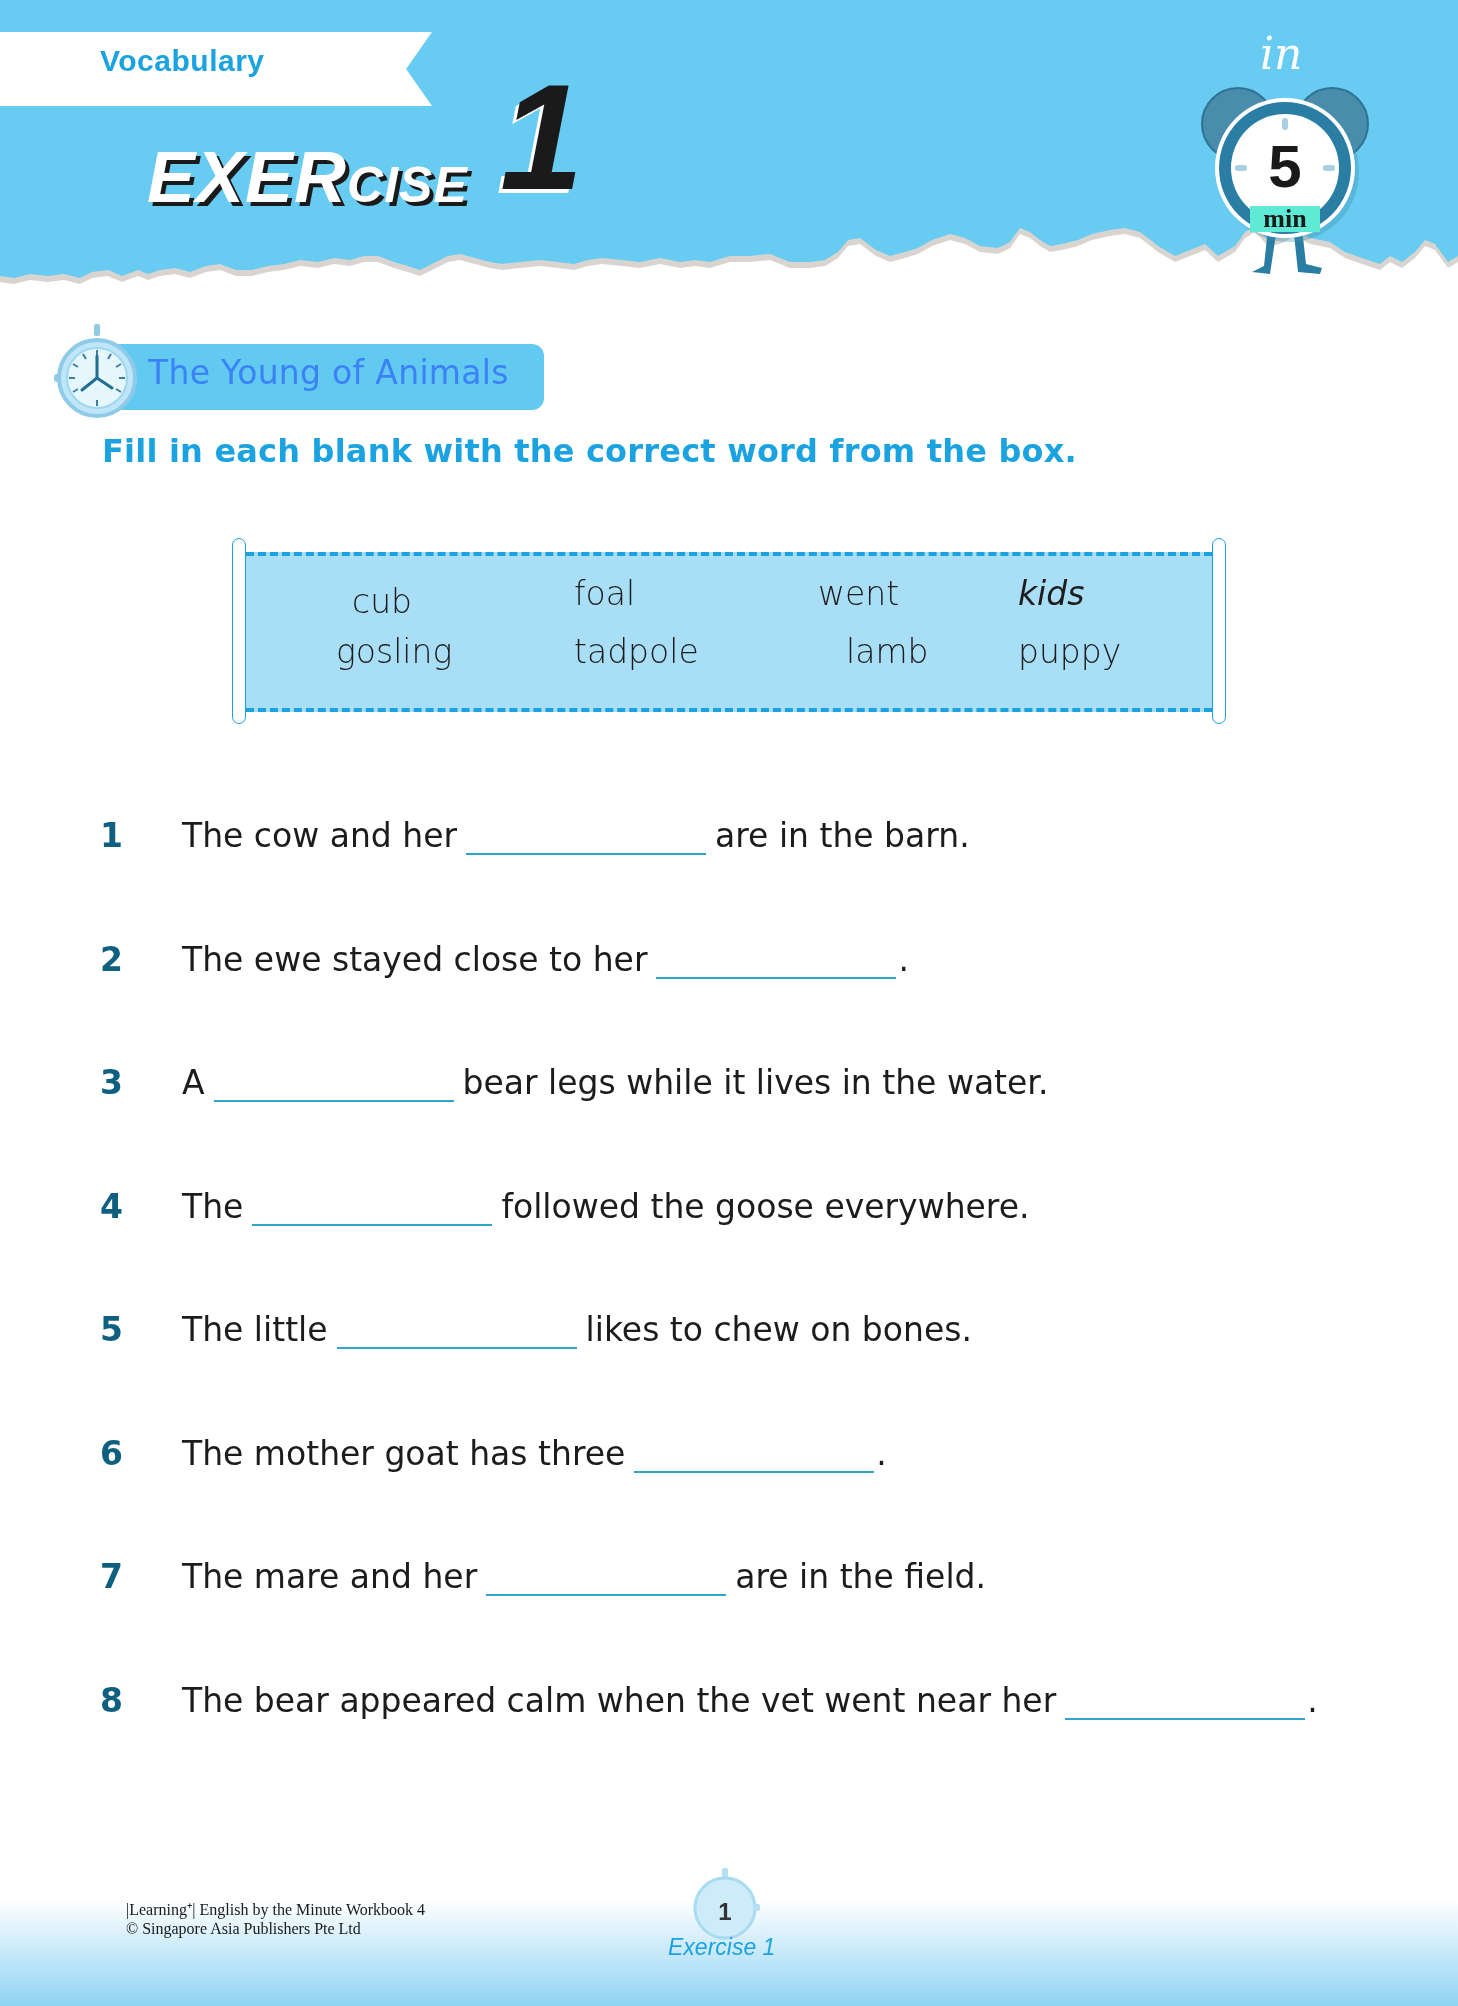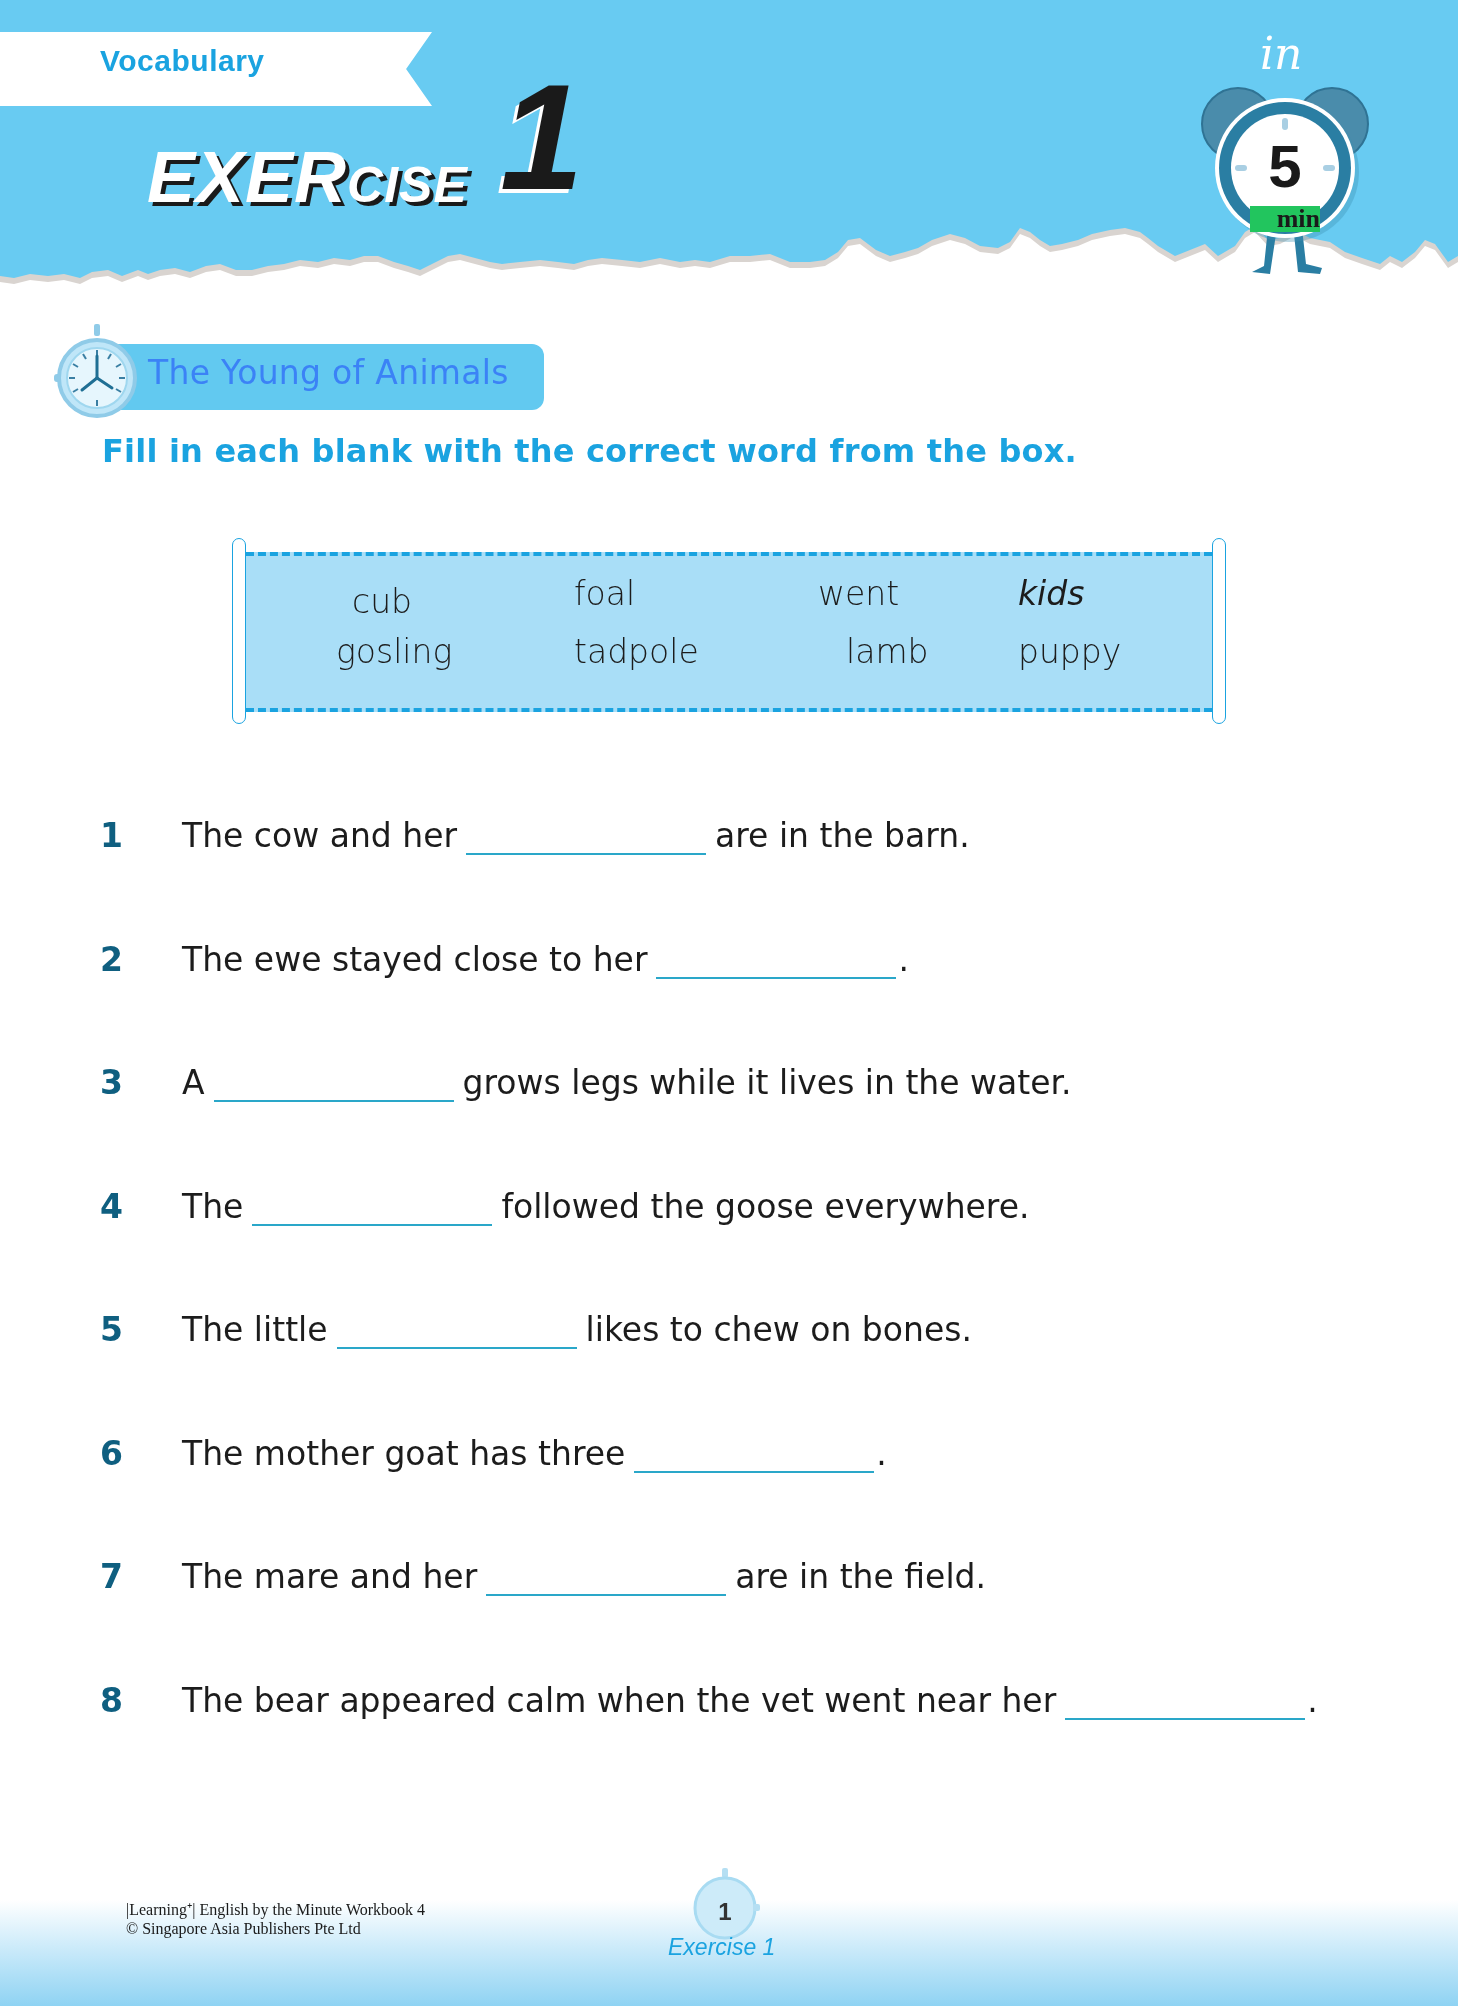--- a/index.html
+++ b/index.html
@@ -40,21 +40,21 @@
     .timer-in {
       position: absolute; left: 70px; top: 0; font-family: "DejaVu Serif", serif;
       font-style: italic; font-size: 44px; color: #ffffff;
     }
     .timer-num {
       position: absolute; left: 0; width: 190px; top: 104px; text-align: center;
       font-family: "Liberation Sans", sans-serif; font-weight: bold; font-size: 60px; color: #1a1a1a;
     }
     .timer-min {
       position: absolute; left: 60px; top: 178px; width: 70px; height: 26px;
-      background: #22c55e; text-align: right;
+      background: #5eead4; text-align: center;
       font-family: "Liberation Serif", serif; font-weight: bold; font-size: 26px; line-height: 26px; color: #1a1a1a;
     }
 
     
     .section-title {
       position: absolute; left: 100px; top: 344px; width: 444px; height: 66px;
       background: #62c9f0; border-radius: 0 12px 12px 0;
     }
     .section-title-text {
       position: absolute; left: 148px; top: 353px;
@@ -223,21 +223,21 @@
     <span class="blank tail"></span>
     <span>.</span>
   </span>
 </div>
 
 <div class="question" style="top:1063px;">
   <span class="q-num">3</span>
   <span class="q-text">
     <span>A</span>
     <span class="blank"></span>
-    <span>grows legs while it lives in the water.</span>
+    <span>bear legs while it lives in the water.</span>
   </span>
 </div>
 
 <div class="question" style="top:1187px;">
   <span class="q-num">4</span>
   <span class="q-text">
     <span>The</span>
     <span class="blank"></span>
     <span>followed the goose everywhere.</span>
   </span>

